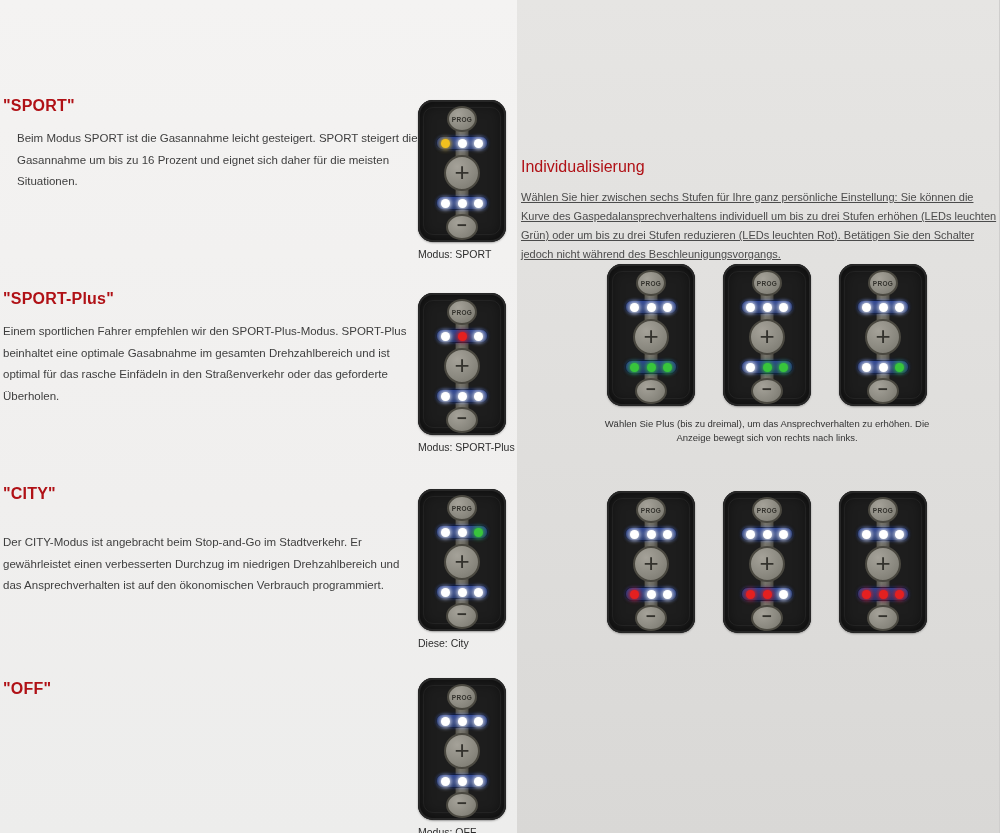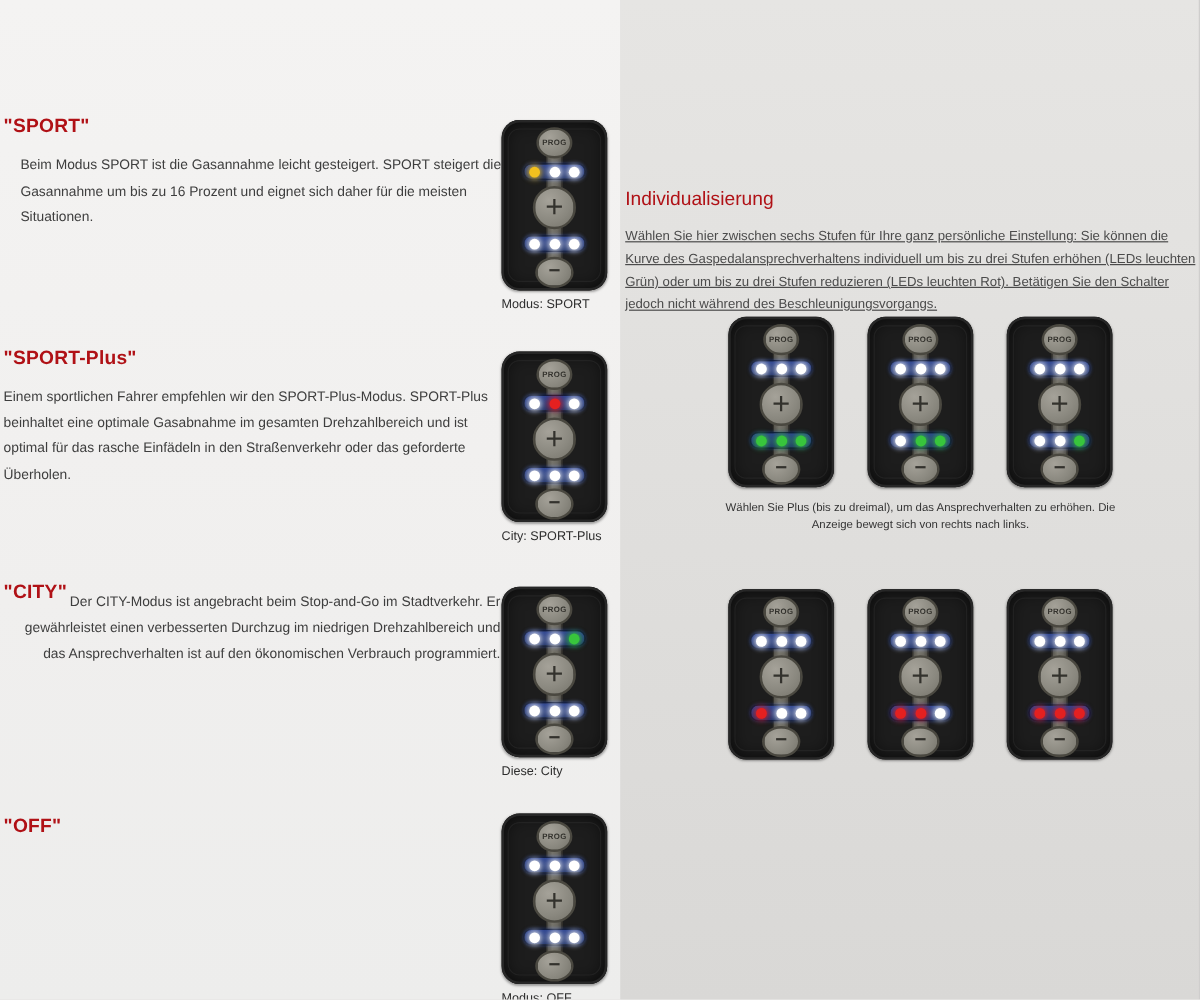--- a/index.html
+++ b/index.html
@@ -139,25 +139,25 @@
           </div>
   <div class="led-bar bar-bottom">
             <span class="led" style="background: rgb(255, 255, 255); box-shadow: rgb(255, 255, 255) 0px 0px 5px 1px;"></span>
             <span class="led" style="background: rgb(255, 255, 255); box-shadow: rgb(255, 255, 255) 0px 0px 5px 1px;"></span>
             <span class="led" style="background: rgb(255, 255, 255); box-shadow: rgb(255, 255, 255) 0px 0px 5px 1px;"></span>
           </div>
   <div class="btn minus">
             <span class="minus-label">−</span>
           </div>
 </div>
-      <figcaption class="fig-caption">City: SPORT-Plus</figcaption>
+      <figcaption class="fig-caption">Modus: SPORT-Plus</figcaption>
     </figure>
 
     <h2 class="abs mode-heading" style="left:3px; top:485px;">"CITY"</h2>
-    <p class="abs mode-body" style="left:3px; top:492px;text-align:right;">Der CITY-Modus ist angebracht beim Stop-and-Go im Stadtverkehr. Er gewährleistet einen verbesserten Durchzug im niedrigen Drehzahlbereich und das Ansprechverhalten ist auf den ökonomischen Verbrauch programmiert.</p>
+    <p class="abs mode-body" style="left:3px; top:532px;">Der CITY-Modus ist angebracht beim Stop-and-Go im Stadtverkehr. Er gewährleistet einen verbesserten Durchzug im niedrigen Drehzahlbereich und das Ansprechverhalten ist auf den ökonomischen Verbrauch programmiert.</p>
     <figure class="abs fig" style="left:418px; top:489px;">
       <div class="device">
   <div class="connector"></div>
   <div class="btn prog">
             <span class="prog-label">PROG</span>
           </div>
   <div class="led-bar bar-top">
             <span class="led" style="background: rgb(255, 255, 255); box-shadow: rgb(255, 255, 255) 0px 0px 5px 1px;"></span>
             <span class="led" style="background: rgb(255, 255, 255); box-shadow: rgb(255, 255, 255) 0px 0px 5px 1px;"></span>
             <span class="led" style="background: rgb(56, 197, 60); box-shadow: rgb(56, 197, 60) 0px 0px 5px 1px;"></span>

